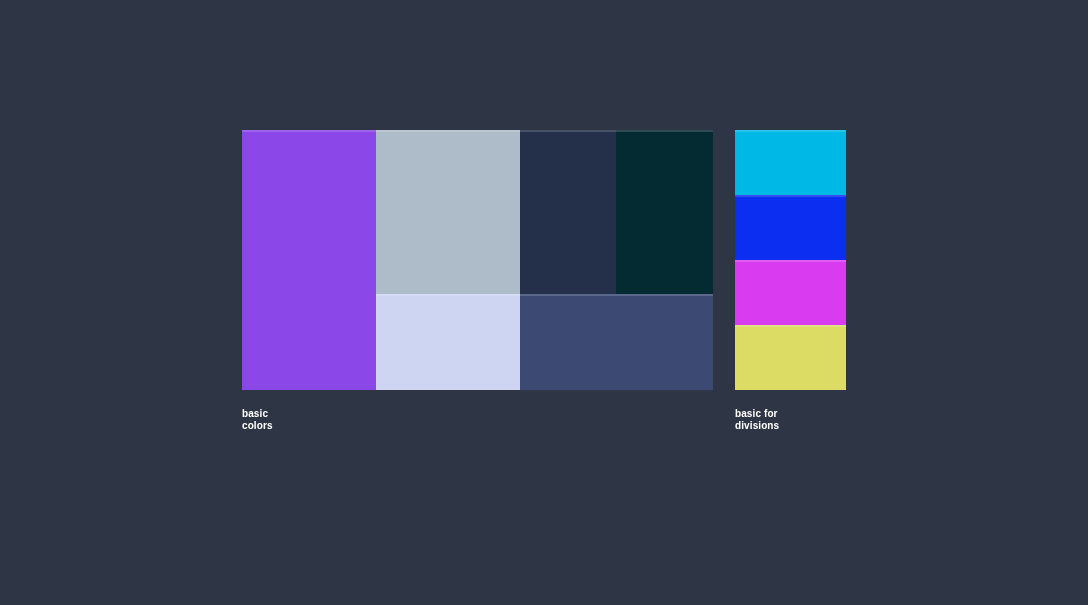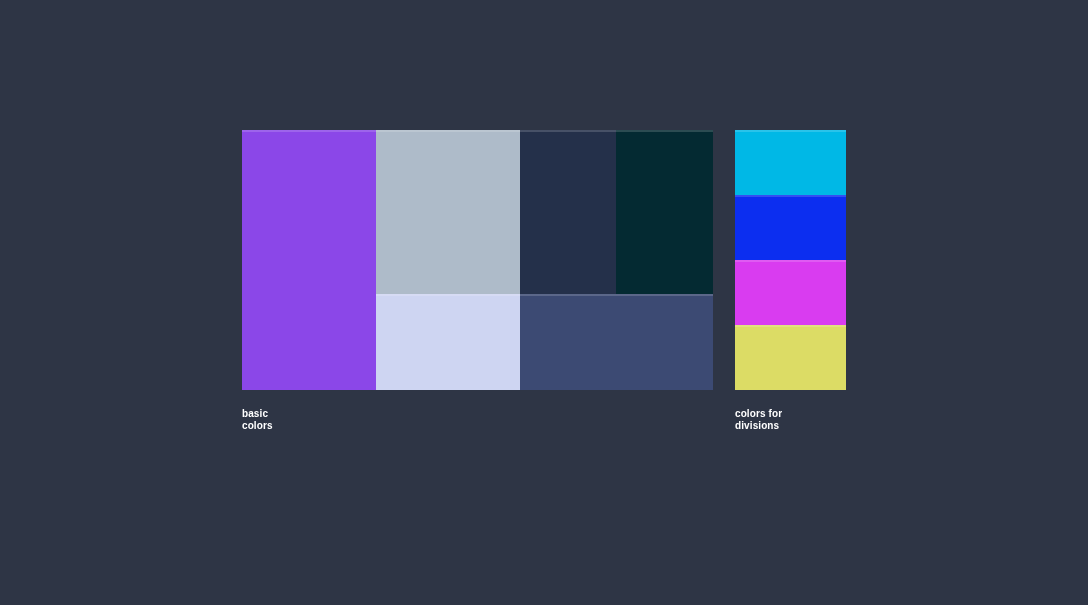--- a/index.html
+++ b/index.html
@@ -106,16 +106,16 @@
   <div class="caption" id="caption-basic">basic
 colors</div>
 
   <div id="divisions-group">
     <div class="swatch div-0 topline" style="background: rgb(0, 184, 230);"></div>
     <div class="swatch div-1 topline" style="background: rgb(12, 46, 240);"></div>
     <div class="swatch div-2 topline" style="background: rgb(217, 60, 240);"></div>
     <div class="swatch div-3 topline" style="background: rgb(220, 220, 101);"></div>
   </div>
 
-  <div class="caption" id="caption-divisions">colors for
+  <div class="caption" id="caption-divisions">basic for
 divisions</div>
 
 </div>
 
 </body></html>

